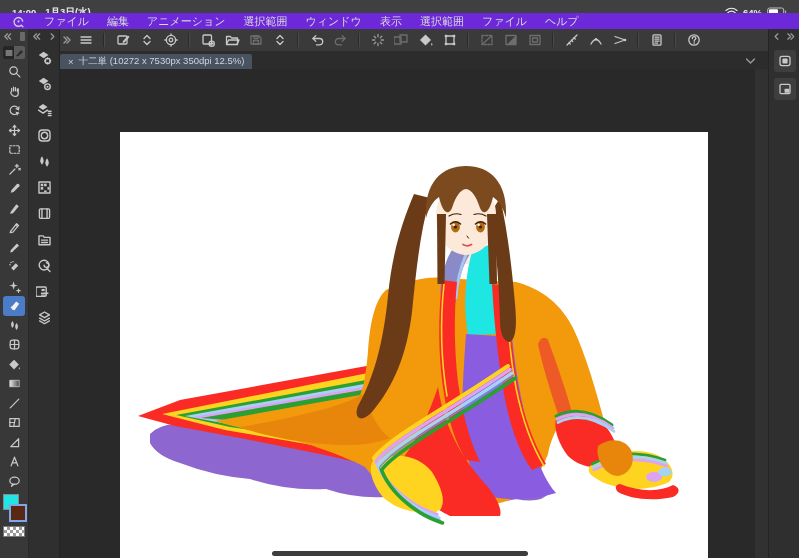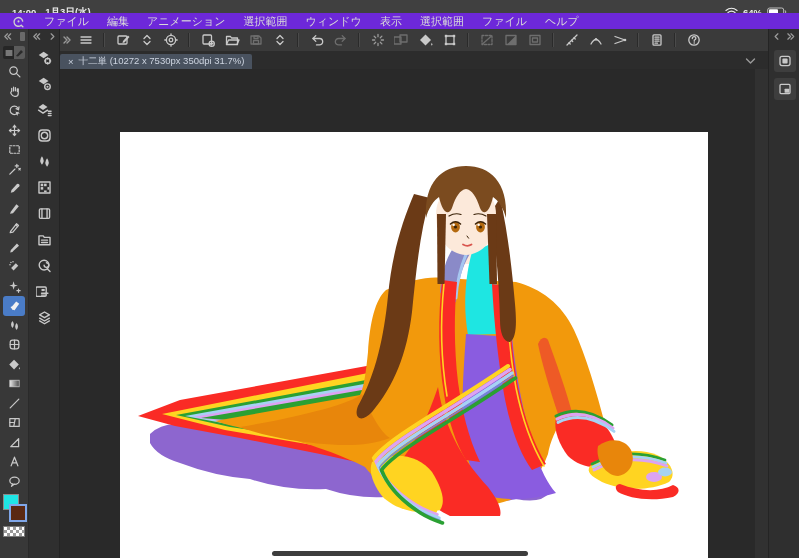--- a/index.html
+++ b/index.html
@@ -250,21 +250,21 @@
           <circle cx="8" cy="8" r="5.2"></circle>
           <path d="M6.3,6.6 q0,-2 1.9,-2 q1.7,0 1.7,1.6 q0,1.2 -1.6,1.8 l0,1.2"></path>
           <circle class="fl" cx="8.2" cy="11" r="0.8"></circle>
         </svg>
       </span>
   </div>
 
   <div class="tabbar">
     <div class="tab">
       <span>×</span>
-      <span>十二単 (10272 x 7530px 350dpi 31.7%)</span>
+      <span>十二単 (10272 x 7530px 350dpi 12.5%)</span>
     </div>
     <svg class="chev tab-expand" width="11" height="8" viewBox="0 0 11 8">
         <path d="M1.5,2 l4,4 4,-4"></path>
       </svg>
   </div>
 
   <div class="dock-left">
     <div class="col1">
       <div class="dock-head">
         <svg class="chev" width="9" height="9" viewBox="0 0 10 10">

